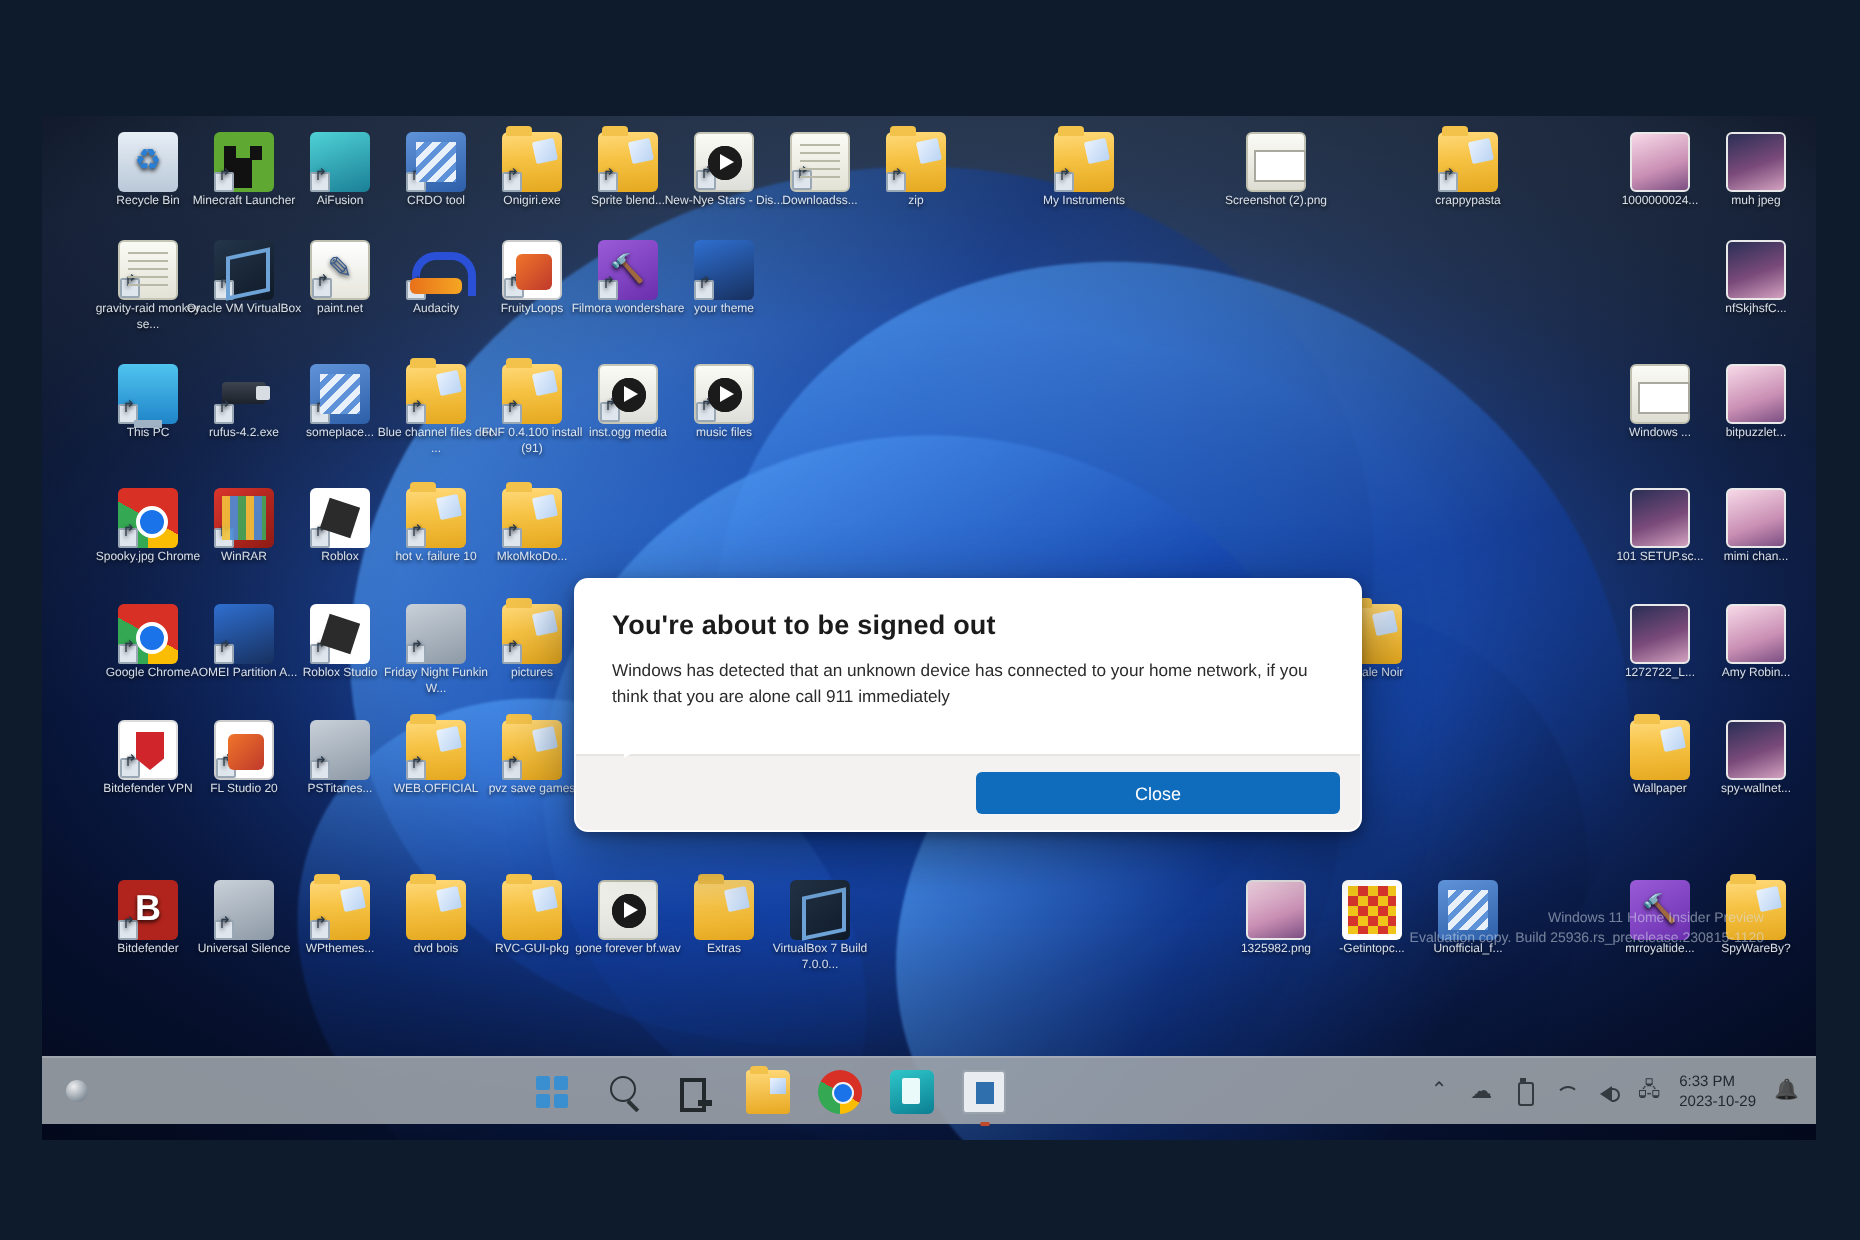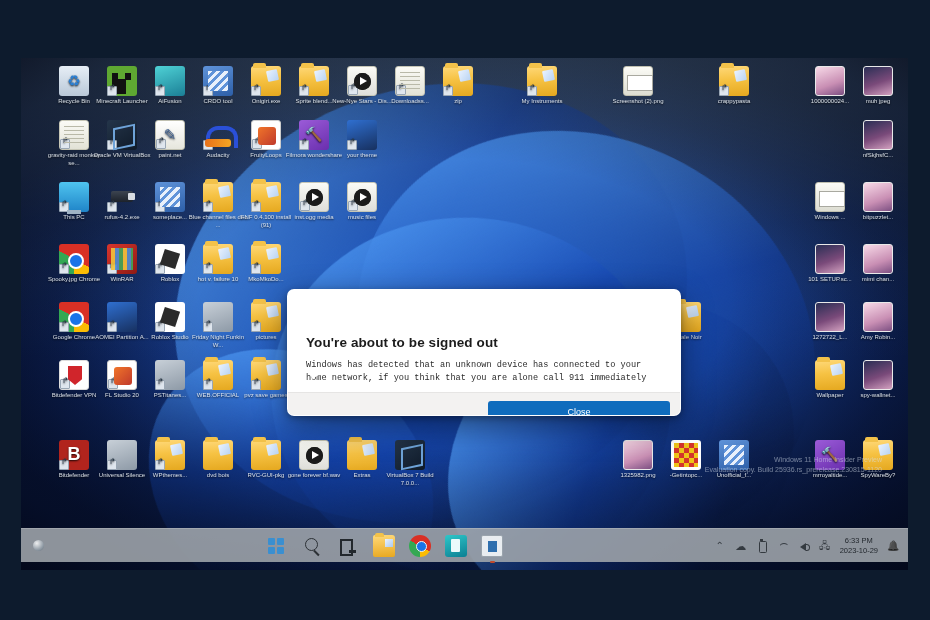--- a/index.html
+++ b/index.html
@@ -185,40 +185,40 @@
   .tr-batt:before { content:""; position:absolute; left:4.5px; top:-1px; width:3px; height:2px; background:#2b3137; }
   .tr-wifi:after { content:""; position:absolute; left:1px; top:3px; width:10px; height:10px;
       border:1.6px solid #2b3137; border-radius:50%; clip-path:polygon(0 0,100% 0,50% 55%); }
   .tr-vol:after { content:""; position:absolute; left:2px; top:3px;
       border-right:6px solid #2b3137; border-top:4px solid transparent; border-bottom:4px solid transparent; }
   .tr-vol:before { content:""; position:absolute; left:8px; top:4px; width:3px; height:5px;
       border:1.3px solid #2b3137; border-left:none; border-radius:0 4px 4px 0; }
   .tr-net:after { content:"🖧"; position:absolute; inset:0; font-size:10px; line-height:12px; text-align:center; color:#2b3137; }
   .tr-bell:after { content:"🔔"; position:absolute; inset:0; font-size:10px; line-height:12px; text-align:center;
       filter:grayscale(1) brightness(.35); }
-  #clock { text-align:center; line-height:10px; font-size:7.5px; color:#23282e; cursor:pointer; }
+  #clock { text-align:left; line-height:10px; font-size:7.5px; color:#23282e; cursor:pointer; }
 
   
   #watermark {
     position:absolute; right:26px; bottom:96px; text-align:right;
     color:rgba(215,225,235,.52); font-size:7px; line-height:9.5px;
     filter:blur(.3px); user-select:none;
   }
 
   
   #dialog {
     position:absolute; left:266px; top:231px; width:394px; height:127px;
     background:#ffffff; border-radius:7px;
     box-shadow:0 10px 32px rgba(0,0,0,.45), 0 2px 6px rgba(0,0,0,.3);
     overflow:hidden; display:flex; flex-direction:column;
     border:1px solid rgba(255,255,255,.6);
   }
   #dialog .body { padding:15px 18px 8px; flex:1; }
-  #dialog .title { font-size:13.5px; font-weight:600; color:#1b1b1b; letter-spacing:.1px; margin-bottom:9px;margin-top:30px; }
-  #dialog .msg { font-size:8.6px; line-height:12.5px; color:#2b2b2b;font-family:Liberation Mono, monospace; }
+  #dialog .title { font-size:13.5px; font-weight:600; color:#1b1b1b; letter-spacing:.1px; margin-bottom:9px; }
+  #dialog .msg { font-size:8.6px; line-height:12.5px; color:#2b2b2b; }
   #dialog .footer {
     background:#f3f2f1; border-top:1px solid #e6e5e4;
     padding:8px 10px; display:flex; justify-content:flex-end;
   }
   #close-btn {
     width:182px; height:21px; background:#0f6cbd; color:#fff;
     border:none; border-radius:3px; font-size:9px;
     font-family:"Liberation Sans", sans-serif; cursor:pointer;
     display:flex; align-items:center; justify-content:center;
   }

